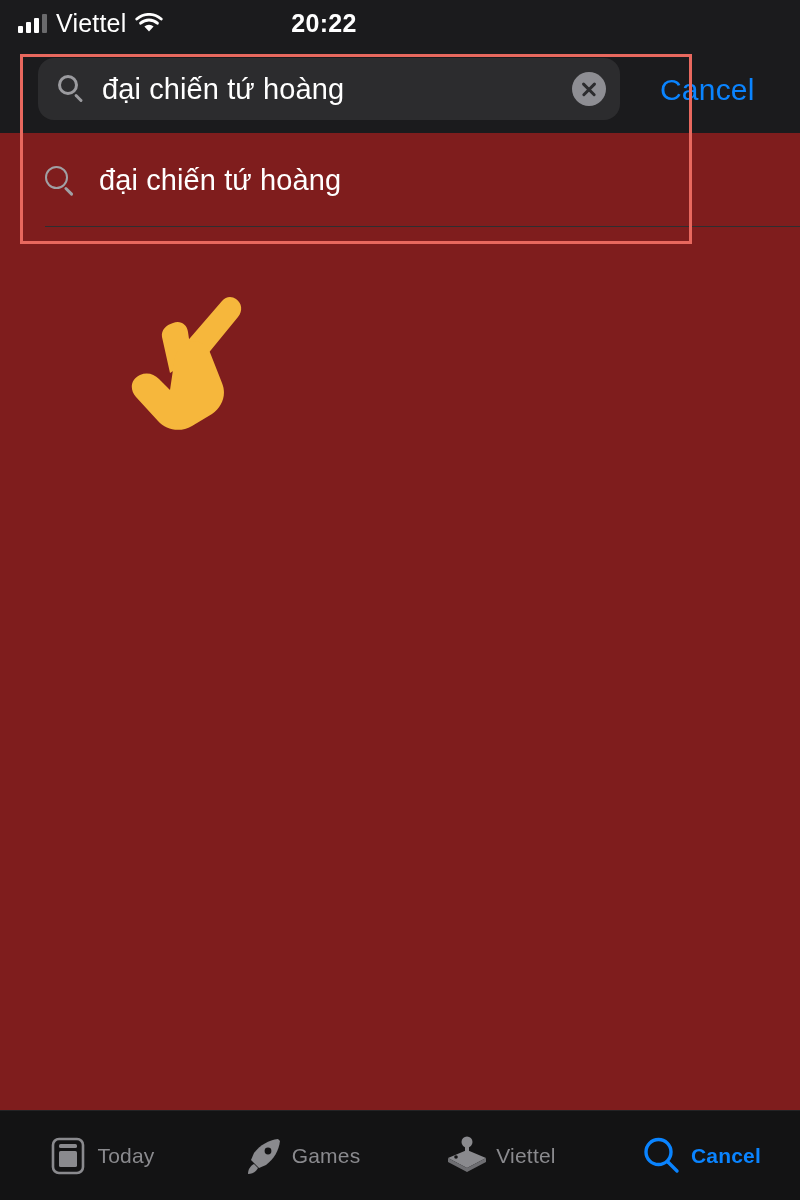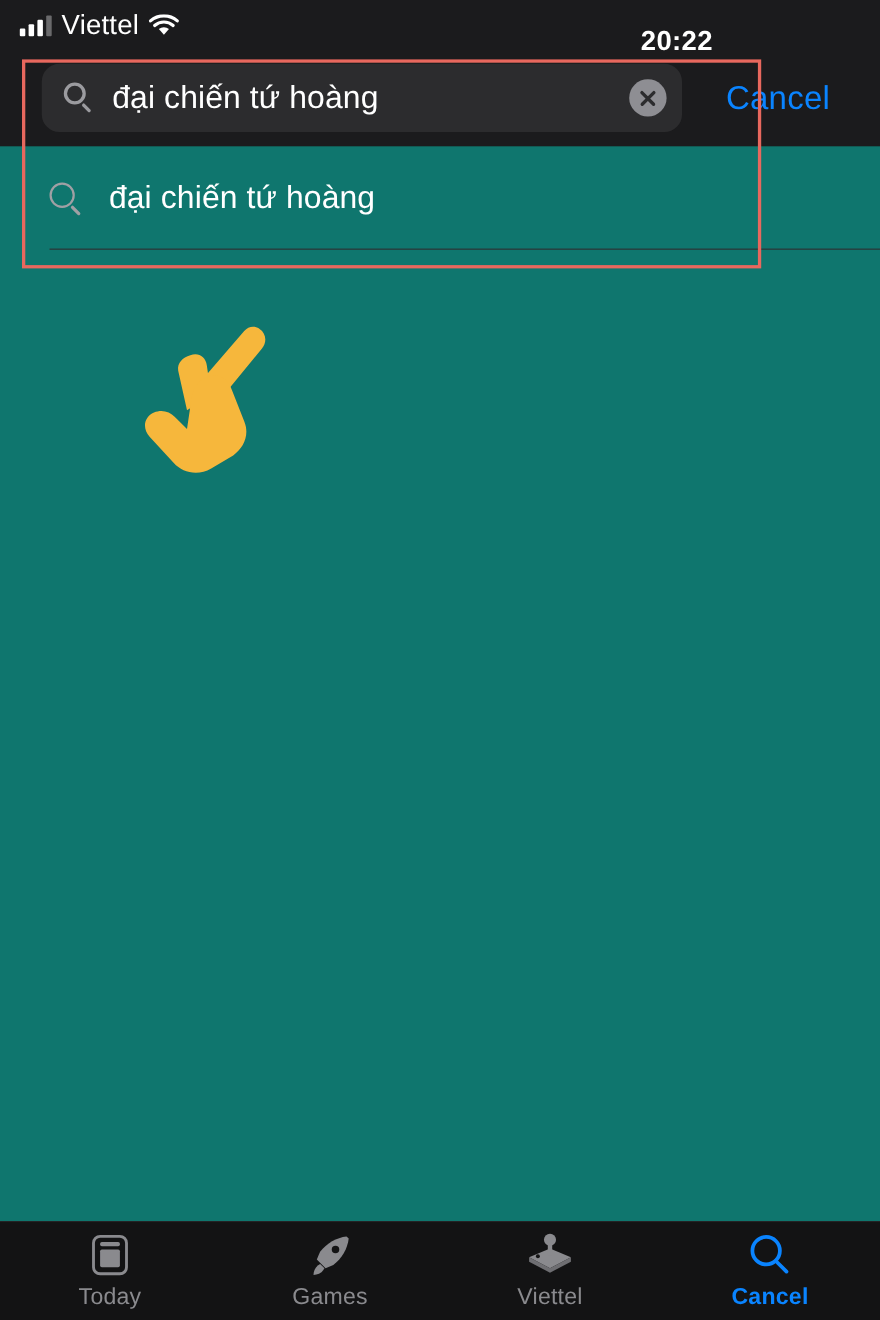--- a/index.html
+++ b/index.html
@@ -5,21 +5,21 @@
   * { margin:0; padding:0; box-sizing:border-box; }
   html, body {
     width:800px; height:1200px;
     background:#000;
     font-family:"Liberation Sans", sans-serif;
     overflow:hidden;
   }
   #screen {
     position:relative;
     width:800px; height:1200px;
-    background:#0f766e;
+    background:#7f1d1d;
     border-radius:26px;
   }
 
   
   .header {
     position:absolute; top:0; left:0;
     width:800px; height:133px;
     background:#1b1b1d;
   }
 
@@ -36,22 +36,22 @@
   .signal-bars i:nth-child(1){ height:7px; }
   .signal-bars i:nth-child(2){ height:11px; }
   .signal-bars i:nth-child(3){ height:15px; }
   .signal-bars i:nth-child(4){ height:19px; background:#6a6a6c; }
   .carrier {
     color:#fff; font-size:25px; letter-spacing:.2px; font-weight:400;
   }
   .wifi { width:28px; height:21px; position:relative; }
 
   .sb-center {
-    position:absolute; left:0; top:14px; width:648px; height:46px;
-    display:flex; align-items:center; justify-content:flex-end;
+    position:absolute; left:0; top:0; width:648px; height:46px;
+    display:flex; align-items:center; justify-content:center;
     pointer-events:none;
   }
   .clock { color:#fff; font-size:25px; font-weight:700; letter-spacing:.3px; }
 
   .sb-right {
     position:absolute; right:16px; top:0; height:46px;
     display:flex; align-items:center; gap:9px;
   }
   .battery-pct { color:#fff; font-size:25px; font-weight:400; }
   .batt {
@@ -166,21 +166,21 @@
 
   
   .tabbar {
     position:absolute; left:0; bottom:0;
     width:800px; height:90px;
     background:#131314;
     border-top:1px solid #232325;
     display:flex;
   }
   .tab {
-    flex:1 1 0; display:flex; flex-direction:column;
+    flex:1 1 0; display:flex; flex-direction:row;
     align-items:center; justify-content:center; gap:6px;
     cursor:pointer; background:none; border:none;
     font-family:"Liberation Sans", sans-serif;
   }
   .tab-icon { height:40px; width:46px; display:flex; align-items:center; justify-content:center;}
   .tab-label { font-size:21px; color:#8a8a8e; letter-spacing:.2px; }
   .tab.active .tab-label { color:#0a84ff; font-weight:700; }
 </style>
 </head>
 <body>

